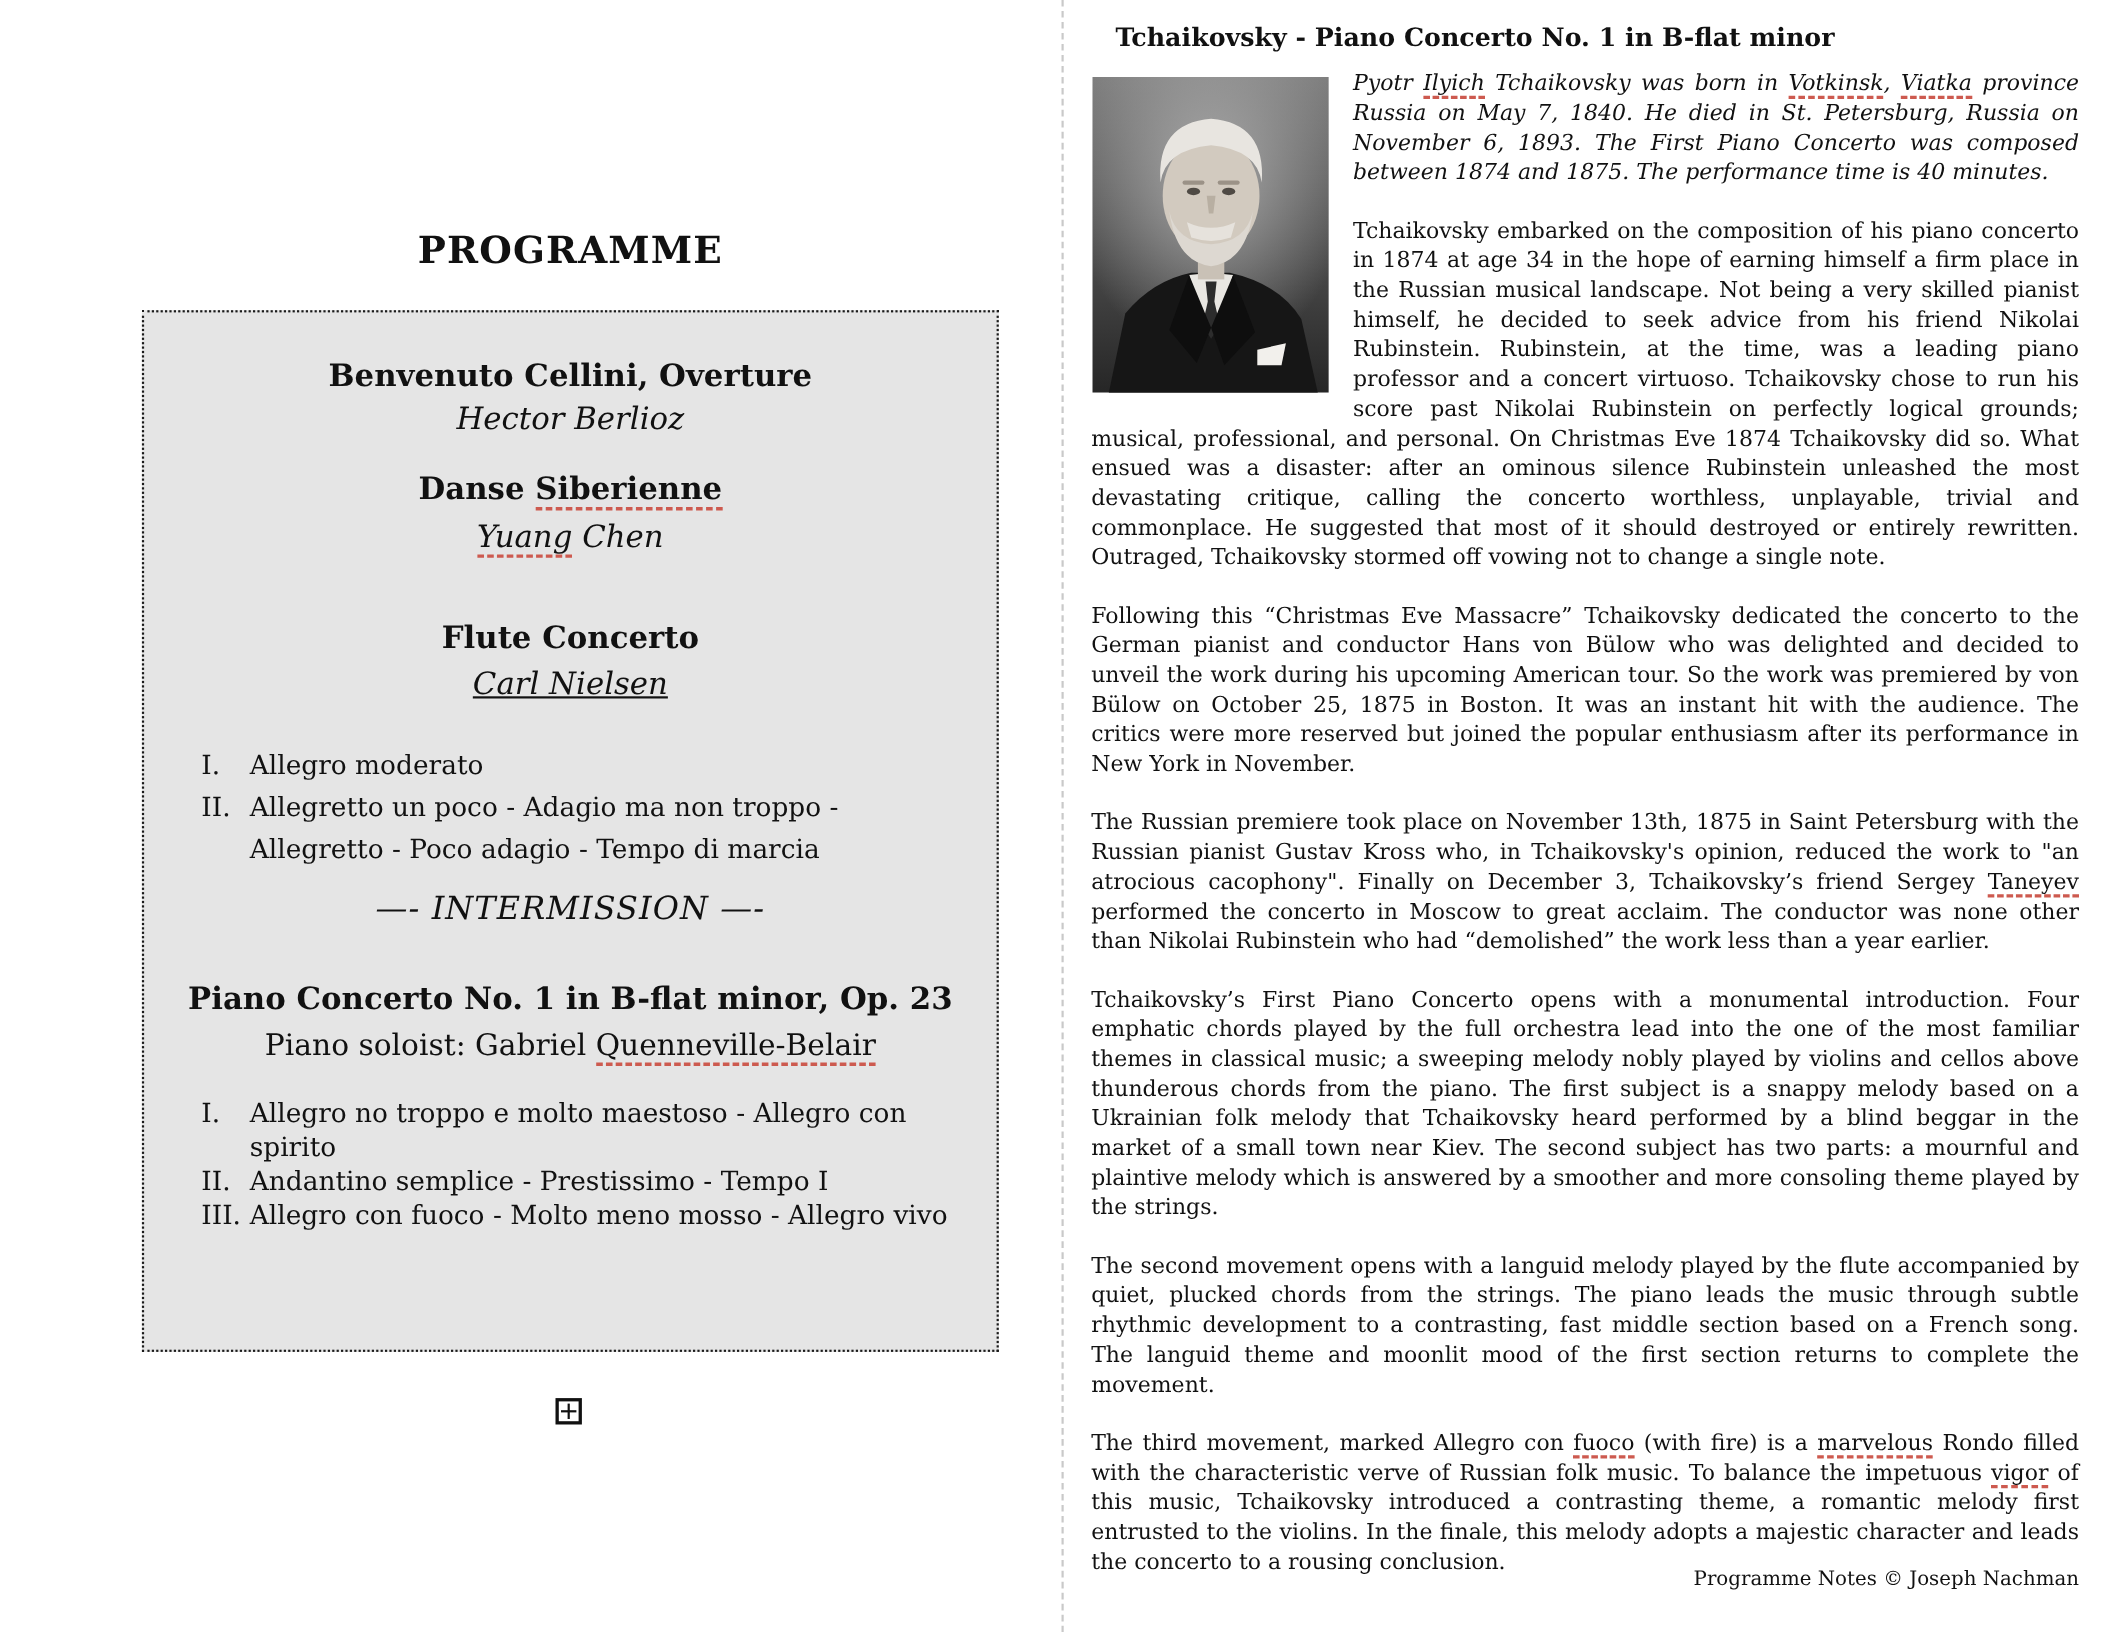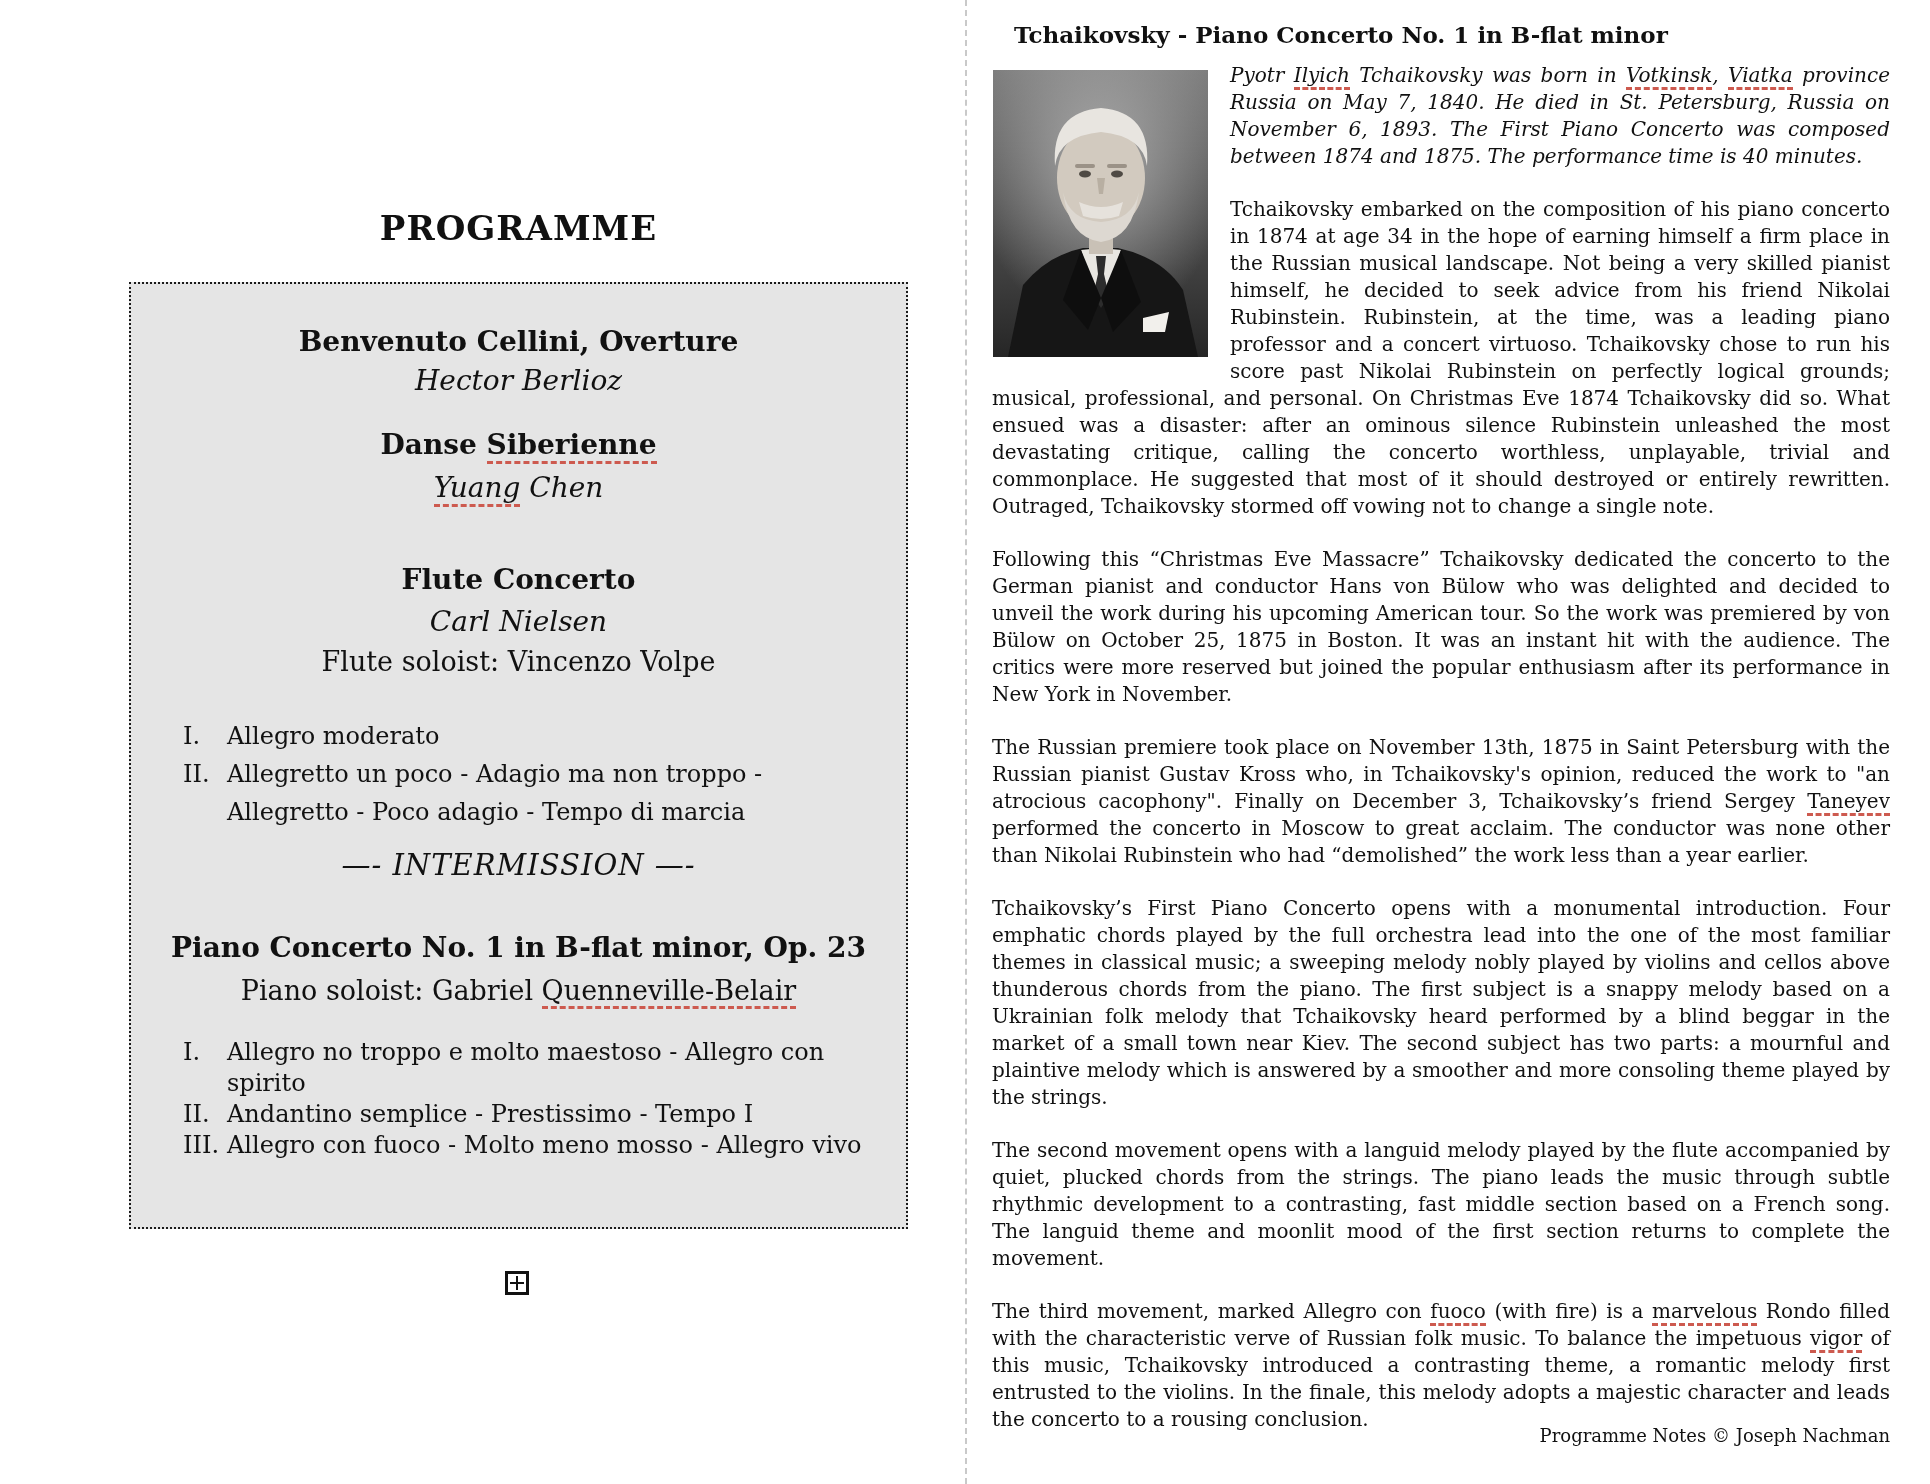--- a/index.html
+++ b/index.html
@@ -15,21 +15,21 @@
   .left-panel { position:absolute; left:0; top:0; width:966px; height:1432px; }
   .prog-heading { position:absolute; left:129px; top:208px; width:779px;
                   text-align:center; font-size:34px; font-weight:bold; line-height:40px;
                   letter-spacing:1px; }
   .programme-box { position:absolute; left:129px; top:282px; width:779px; height:947px;
                    border:2px dotted #1a1a1a; background:#e5e5e5; text-align:center;
                    padding-top:42px; }
   .work-title   { font-size:28px; font-weight:bold; line-height:32px; }
   .work-composer{ font-size:28px; font-style:italic; line-height:32px; }
   .work-soloist { font-size:27px; line-height:32px; }
-  .mt7{margin-top:7px;} .mt8{margin-top:8px;} .mt10{margin-top:10px;} .mt11{margin-top:11px;}
+  .mt7{margin-top:7px;} .mt8{margin-top:8px;} .mt10{margin-top:10px;text-decoration:underline;} .mt11{margin-top:11px;}
   .mt18{margin-top:18px;} .mt30{margin-top:30px;} .mt32{margin-top:32px;} .mt39{margin-top:39px;}
   .mt51{margin-top:51px;} .mt60{margin-top:60px;}
   .movements { text-align:left; padding-left:52px; padding-right:34px; font-size:24px; }
   .movements.first { line-height:38px; }
   .movements.second{ line-height:31px; }
   .movement-row { display:flex; }
   .movement-num { flex:0 0 44px; }
   .movement-text{ flex:1; }
   .intermission { font-size:29px; font-style:italic; line-height:32px; letter-spacing:1px; }
   .add-widget { position:absolute; left:505px; top:1271px; width:24px; height:24px;
@@ -66,21 +66,20 @@
     <div class="programme-box">
 
       <div class="work-title">Benvenuto Cellini, Overture</div>
       <div class="work-composer mt7">Hector Berlioz</div>
 
       <div class="work-title mt32">Danse <span class="sq">Siberienne</span></div>
       <div class="work-composer mt11"><span class="sq">Yuang</span> Chen</div>
 
       <div class="work-title mt60">Flute Concerto</div>
       <div class="work-composer mt10">Carl Nielsen</div>
-      <div class="work-soloist mt8">Flute soloist: Vincenzo Volpe</div>
 
       <div class="movements first mt39">
         <div class="movement-row">
           <span class="movement-num">I.</span>
           <span class="movement-text">Allegro moderato</span>
         </div>
         <div class="movement-row">
           <span class="movement-num">II.</span>
           <span class="movement-text">Allegretto un poco - Adagio ma non troppo - Allegretto - Poco adagio - Tempo di marcia</span>
         </div>

